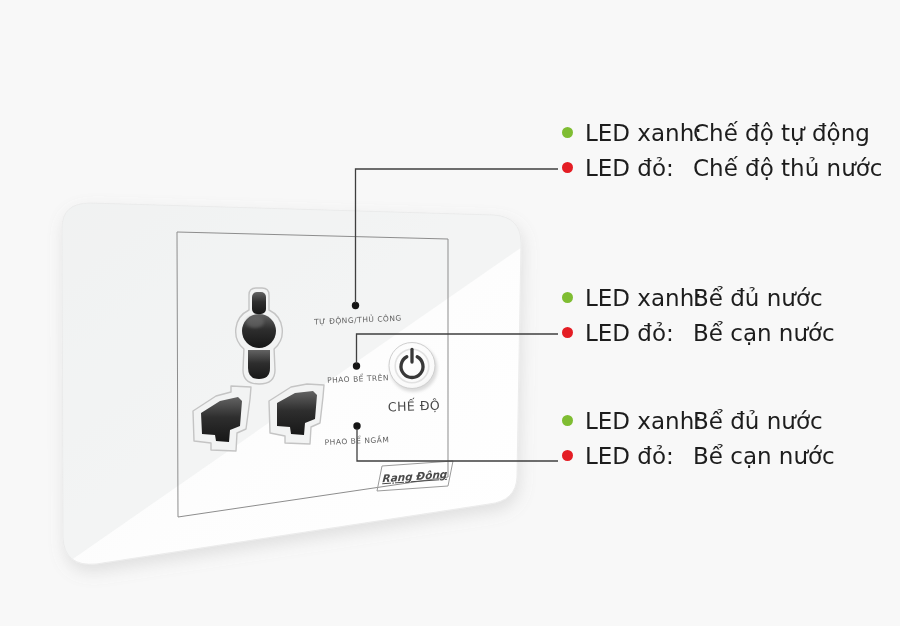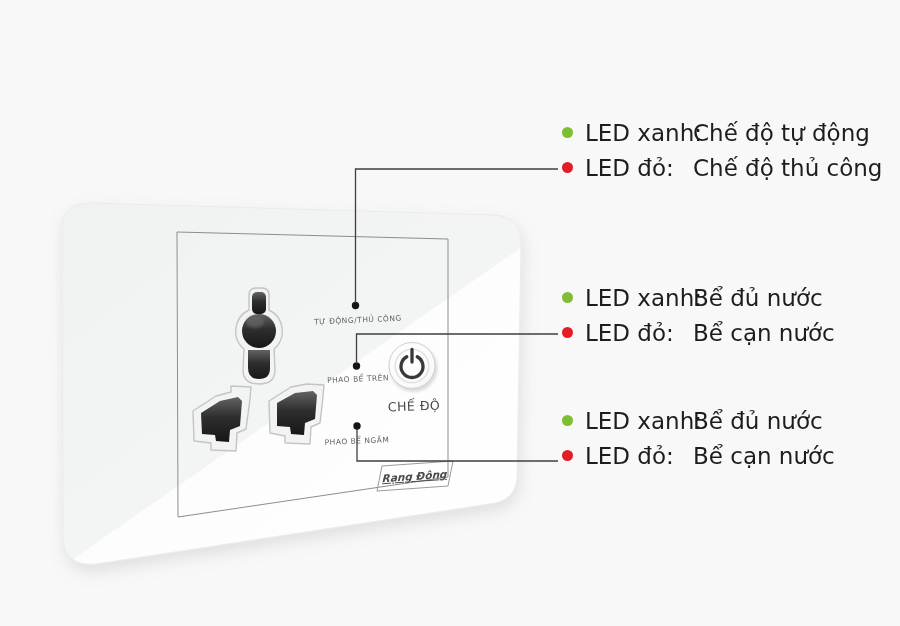--- a/index.html
+++ b/index.html
@@ -132,21 +132,21 @@
 
   <div class="legend" style="top:115px;">
     <div class="row">
       <span class="bullet" style="background-color: rgb(127, 189, 50);"></span>
       <span class="lbl">LED xanh:</span>
       <span class="val">Chế độ tự động</span>
     </div>
     <div class="row">
       <span class="bullet" style="background-color: rgb(228, 29, 36);"></span>
       <span class="lbl">LED đỏ:</span>
-      <span class="val">Chế độ thủ công</span>
+      <span class="val">Chế độ thủ nước</span>
     </div>
   </div>
 
   <div class="legend" style="top:280px;">
     <div class="row">
       <span class="bullet" style="background-color: rgb(127, 189, 50);"></span>
       <span class="lbl">LED xanh:</span>
       <span class="val">Bể đủ nước</span>
     </div>
     <div class="row">

